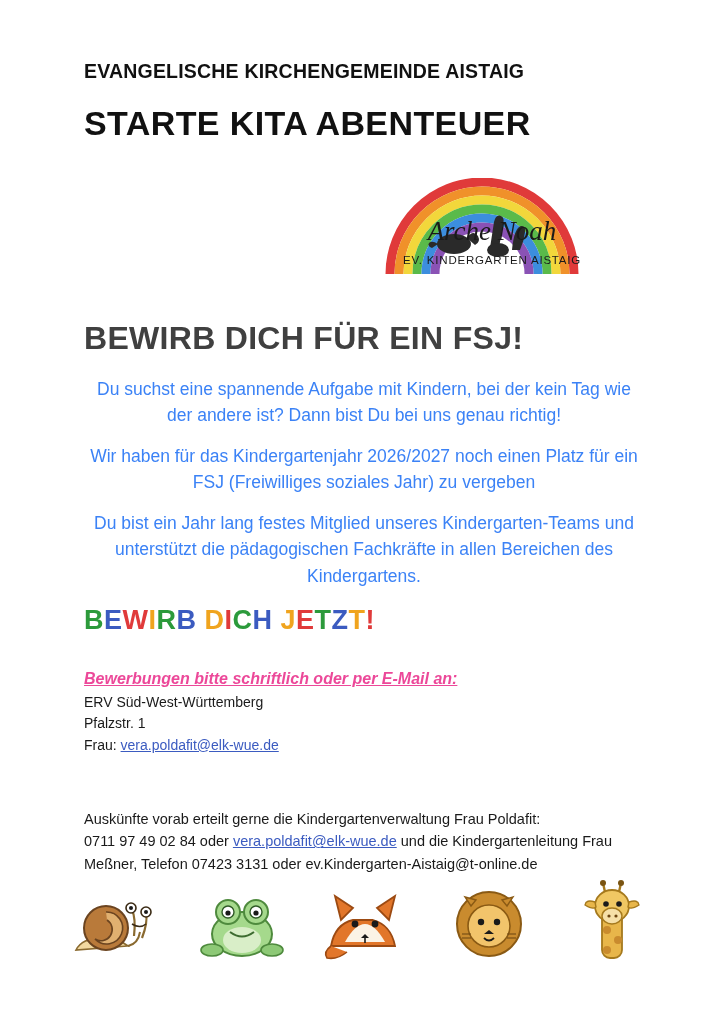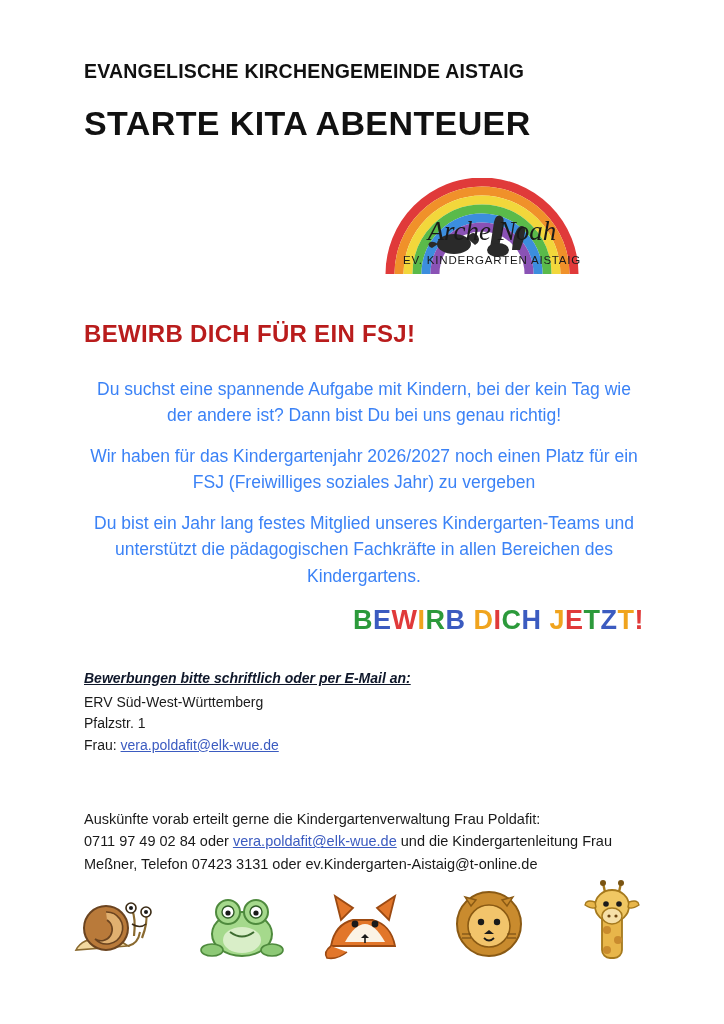--- a/index.html
+++ b/index.html
@@ -59,24 +59,24 @@
     width: 240px;
     height: 108px;
   }
   .logo svg { display: block; }
 
   
   .headline3 {
     position: absolute;
     left: 84px;
     top: 320px;
-    font-size: 24px;
+    font-size: 32px;
     font-weight: bold;
     letter-spacing: 0.3px;
-    color: #b91c1c;
+    color: #404040;
   }
 
   
   .para {
     position: absolute;
     left: 84px;
     width: 560px;
     text-align: center;
     font-size: 17.5px;
     line-height: 1.5;
@@ -85,37 +85,37 @@
   .p1 { top: 376px; }
   .p2 { top: 443px; }
   .p3 { top: 510px; }
 
   
   .slogan {
     position: absolute;
     left: 84px;
     width: 560px;
     top: 605px;
-    text-align: right;
+    text-align: left;
     font-size: 27px;
     font-weight: bold;
     letter-spacing: 0.5px;
   }
   .slogan span { display: inline; }
 
   
   .contact-title {
     position: absolute;
     left: 84px;
     top: 670px;
-    font-size: 14px;
+    font-size: 16px;
     font-weight: bold;
     font-style: italic;
     text-decoration: underline;
-    color: #0f172a;
+    color: #ec4899;
   }
   .contact-lines {
     position: absolute;
     left: 84px;
     top: 692px;
     font-size: 14px;
     line-height: 1.52;
     color: #1a1a1a;
   }
   .contact-lines div { white-space: nowrap; }

